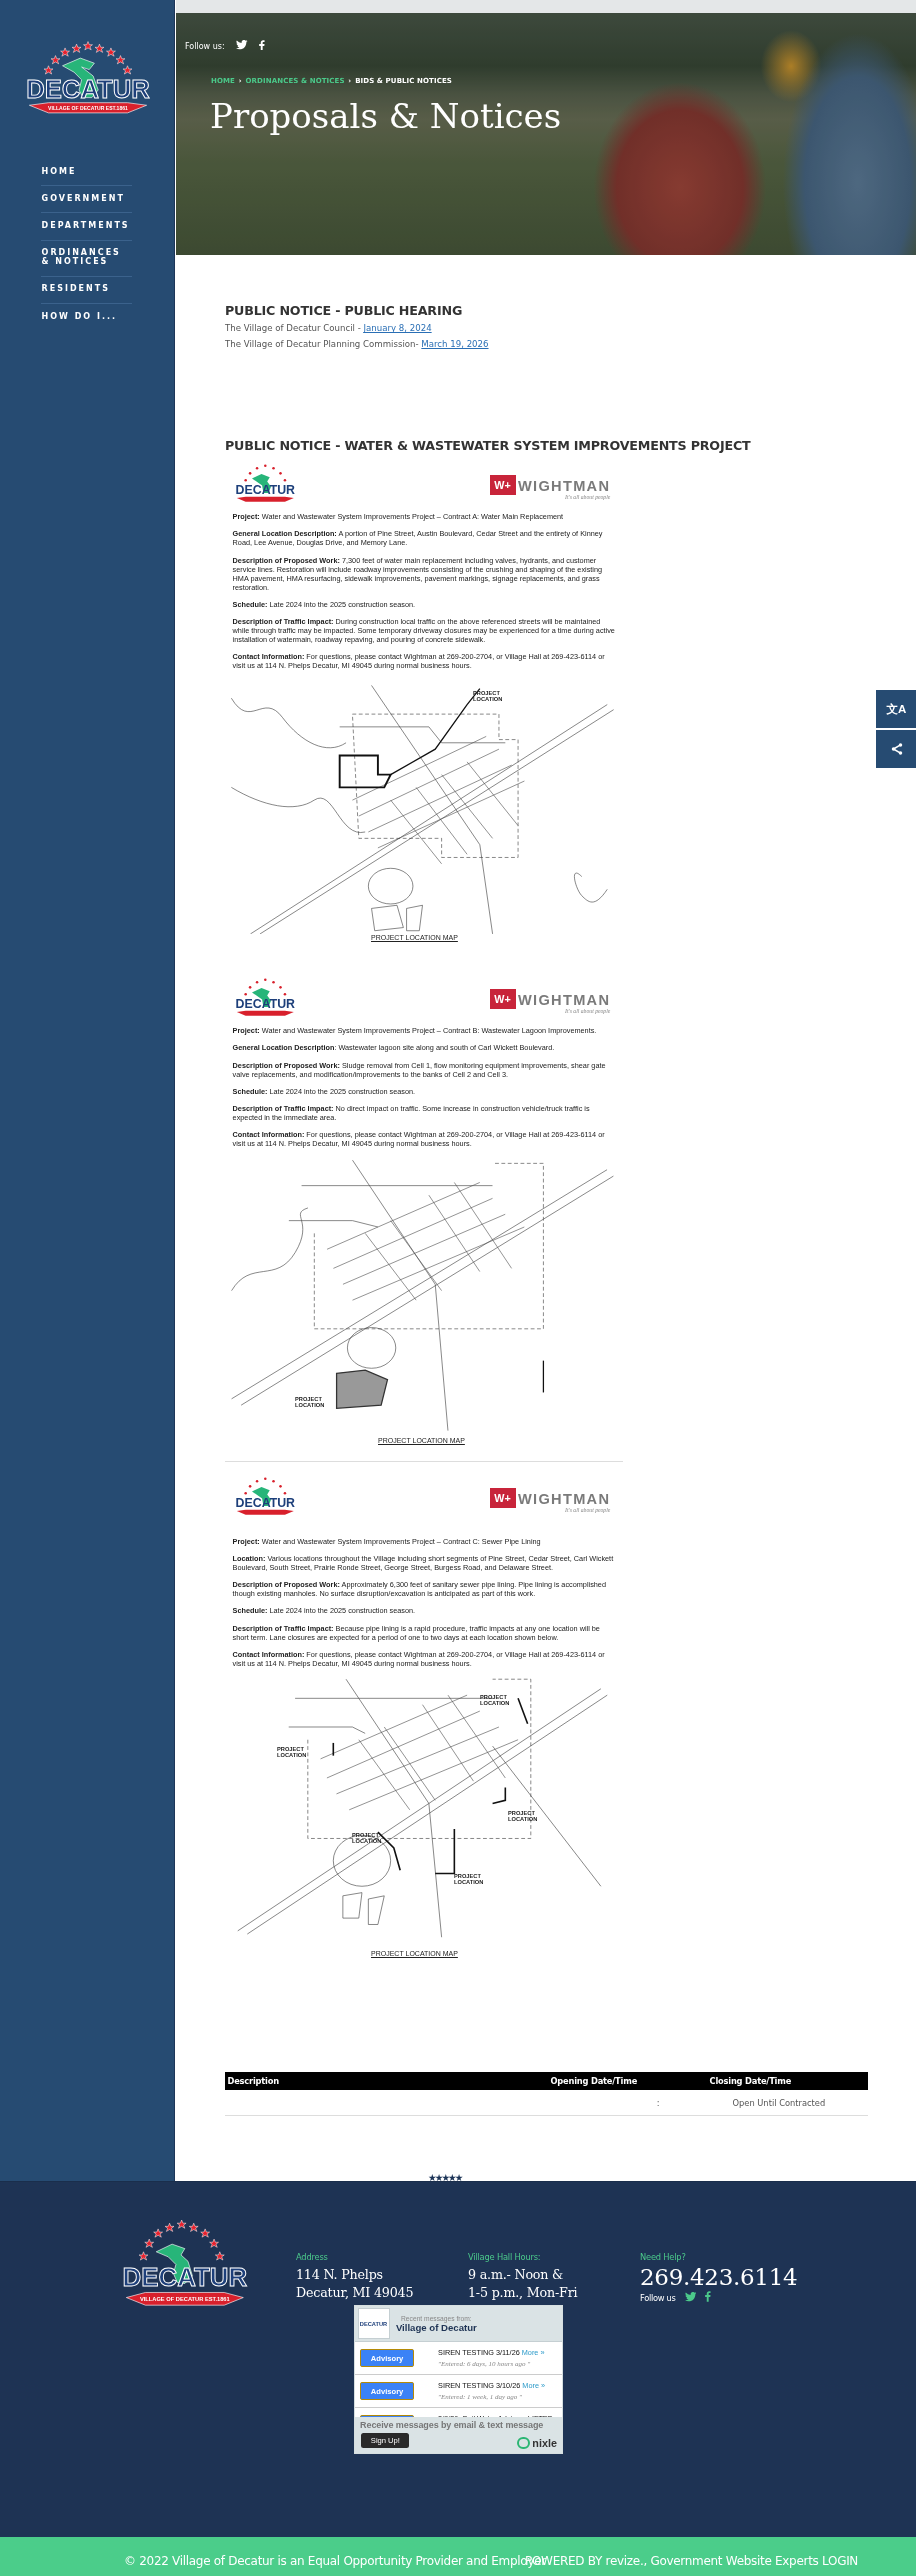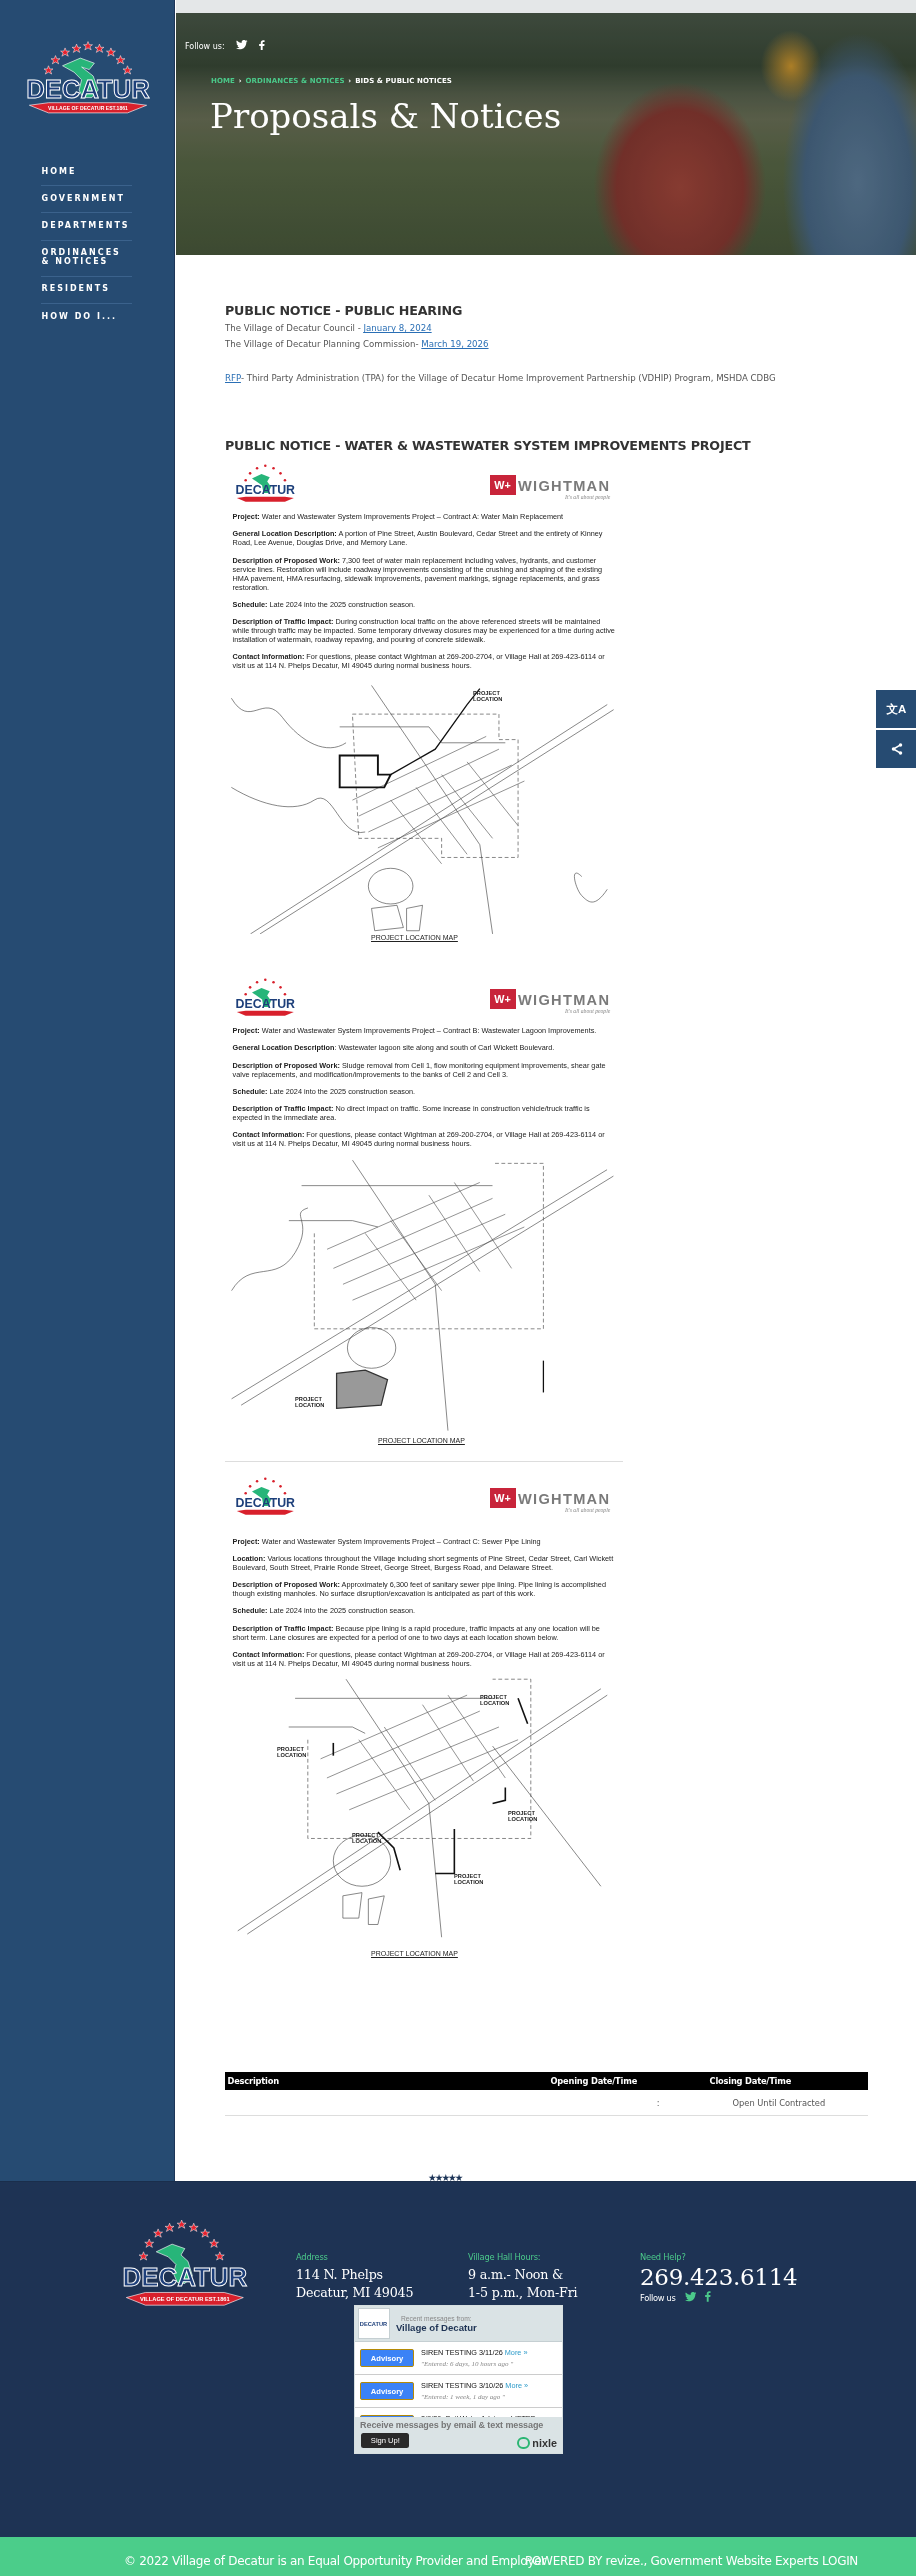--- a/index.html
+++ b/index.html
@@ -74,21 +74,21 @@
 
   
   .nixle { position: absolute; left: 354px; top: 123px; width: 209px; height: 149px; background: #fff; border: 1.3px solid #d6dfe0; overflow: hidden; font-family: "Liberation Sans", sans-serif; }
   .nx-head { height: 36px; background: #dae3e5; display: flex; align-items: center; padding-left: 2.5px; border-bottom: 0.6px solid #c5cfd2; }
   .nx-logo { width: 32px; height: 31px; background: #fff; border: 0.6px solid #c5cfd2; display: flex; align-items: center; justify-content: center; font-size: 5.7px; font-weight: bold; color: #1d3f7a; }
   .nx-from { margin-left: 6.4px; text-align: center; }
   .nx-from .small { color: #888; font-size: 6.7px; }
   .nx-from .big { color: #1e3354; font-size: 9.6px; font-weight: bold; }
   .nx-item { display: flex; padding: 5.1px 5.1px 3.8px 5.1px; border-bottom: 0.6px solid #ccc; min-height: 33px; }
   .nx-badge { width: 54px; height: 18.5px; background: #3b82f6; border: 0.6px solid #b58a06; border-radius: 1.9px; color: #fff; font-weight: bold; font-size: 7.6px; display: flex; align-items: center; justify-content: center; flex-shrink: 0; margin-top: 1.9px; }
-  .nx-body { margin-left: 7px; font-size: 7.3px; color: #111; line-height: 11.5px; }
+  .nx-body { margin-left: 24px; font-size: 7.3px; color: #111; line-height: 11.5px; }
   .nx-more { color: #2c9ac9; }
   .nx-time { color: #888; font-family: "Liberation Serif", serif; font-style: italic; font-size: 7px; }
   .nx-foot { position: absolute; left: 0; bottom: 0; width: 100%; height: 36px; background: #dae3e5; padding: 2.5px 5.1px; }
   .nx-foot .recv { color: #777; font-weight: bold; font-size: 9px; letter-spacing: -0.1px; }
   .nx-signup { position: absolute; left: 6.4px; bottom: 5.1px; width: 48px; height: 14.6px; background: #2a2a2a; border-radius: 2.5px; color: #fff; font-size: 7.6px; display: flex; align-items: center; justify-content: center; }
   .nx-brand { position: absolute; right: 5.1px; bottom: 3.8px; display: flex; gap: 2.5px; }
   .nx-brand .dot { width: 12.7px; height: 12.7px; border-radius: 50%; border: 2.5px solid #2bb673; }
   .nx-brand .nm { color: #333; font-size: 10.8px; font-weight: bold; }
 
   .bottom-bar { position: absolute; left: 0; top: 2535px; width: 917px; height: 41px; background: #4bcd8a; border-top: 2.5px solid #1e3354; }
@@ -168,21 +168,20 @@
 </div>
 
 <main class="main">
   <section class="s1">
     <h2 class="sec">PUBLIC NOTICE - PUBLIC HEARING</h2>
     <div class="line"><span>The Village of Decatur Council - </span><a href="#">January 8, 2024</a></div>
     <div class="line"><span>The Village of Decatur Planning Commission- </span><a href="#">March 19, 2026</a></div>
   </section>
 
   <section class="s2">
-    <div class="line"><a href="#">RFP</a><span>- Third Party Administration (TPA) for the Village of Decatur Home Improvement Partnership (VDHIP) Program, MSHDA CDBG</span></div>
   </section>
 
   <section class="s3">
     <h2 class="sec">PUBLIC NOTICE - WATER &amp; WASTEWATER SYSTEM IMPROVEMENTS PROJECT</h2>
   </section>
 
   <div class="sheet" style="top:162px;">
     <div class="sheet-head">
       <svg class="dec-mini" viewBox="0 0 120 70">
         <g fill="#d8202c">

